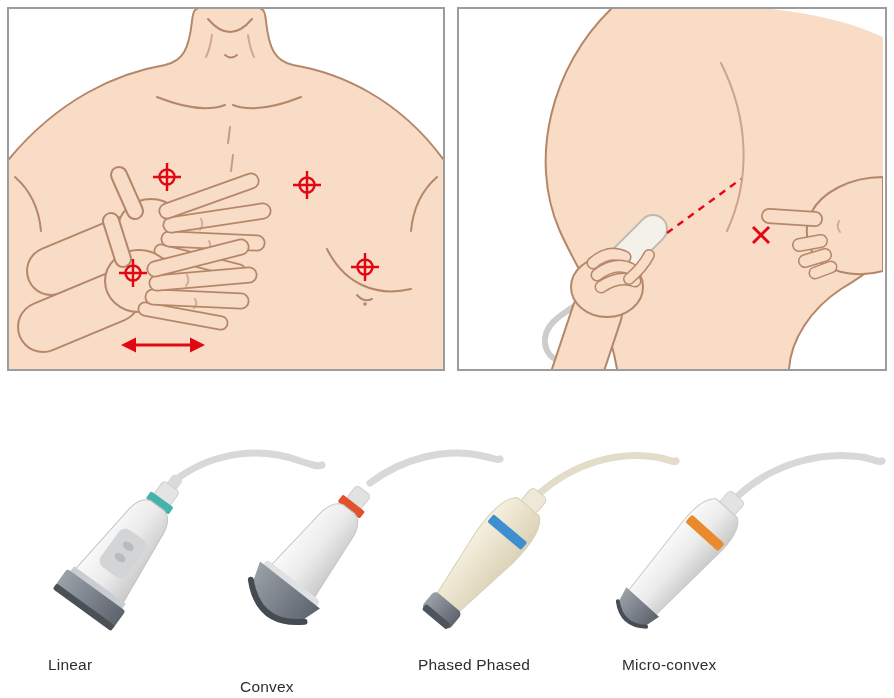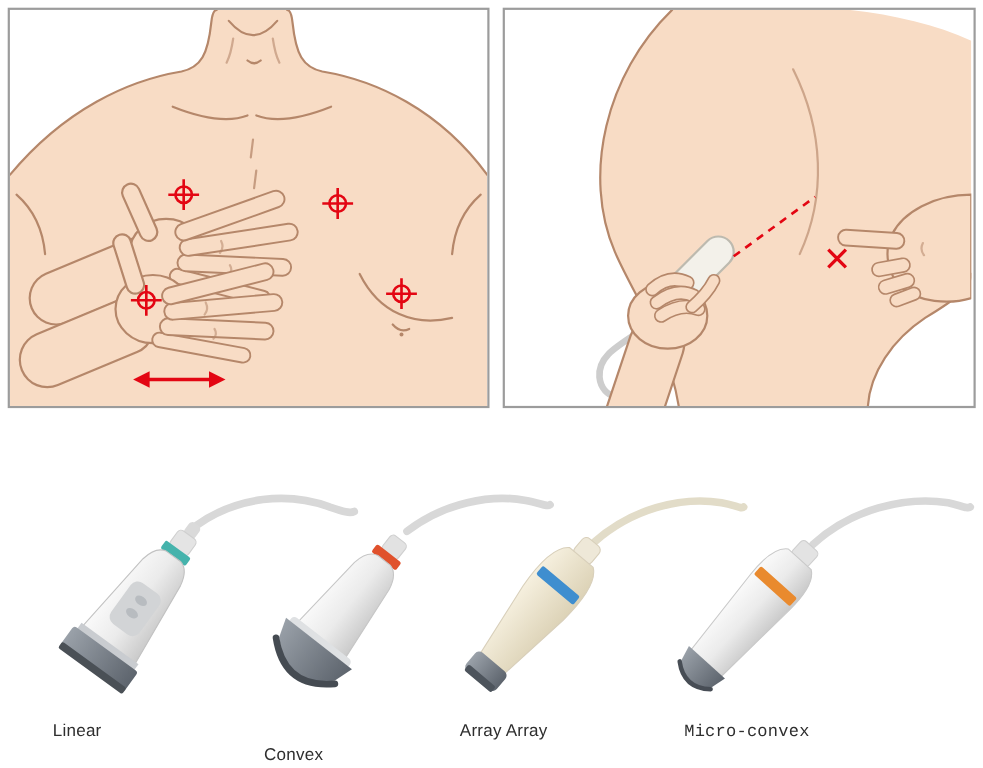--- a/index.html
+++ b/index.html
@@ -11,21 +11,21 @@
     position:absolute;top:7px;border:2px solid #9c9c9c;background:#ffffff;
     box-sizing:border-box;overflow:hidden;
   }
   .panel-left{left:7px;width:438px;height:364px;}
   .panel-right{left:457px;width:430px;height:364px;}
   .probes-row{position:absolute;left:0;top:445px;width:894px;height:215px;}
   .probe-label{
     position:absolute;top:656px;font-size:15.5px;color:#2e2e2e;
     letter-spacing:.2px;
   }
-  .lbl-0{left:48px;} .lbl-1{left:240px;margin-top:22px;} .lbl-2{left:418px;} .lbl-3{left:622px;font-family:Liberation Mono, monospace;}
+  .lbl-0{left:48px;} .lbl-1{left:240px;margin-top:22px;} .lbl-2{left:418px;} .lbl-3{left:622px;}
   
   .ln{stroke:#b5876a;stroke-width:2;fill:none;stroke-linecap:round;}
   .o{stroke:#b5876a;fill:none;stroke-linecap:round;}   
   .s{stroke:#f8dcc5;fill:none;stroke-linecap:round;}   
 </style>
 </head>
 <body>
 
 <div class="panel panel-left">
   <svg width="434" height="360" viewBox="0 0 434 360">
@@ -226,14 +226,14 @@
       <path d="M622,162 L658,162 L664,70 Q666,38 654,30 L626,30 Q614,38 616,70 Z" fill="url(#gBody)" stroke="#c9c9c9" stroke-width="1"></path>
       <rect x="618" y="58" width="44" height="10" rx="2" fill="#e98a2e"></rect>
       <path d="M618,156 L662,156 L658,172 Q640,186 622,172 Z" fill="url(#gHead)"></path>
       <path d="M621,172 Q640,188 659,172" stroke="#474d55" stroke-width="4" fill="none" stroke-linecap="round"></path>
     </g>
   </svg>
 </div>
 
 <span class="probe-label lbl-0">Linear</span>
 <span class="probe-label lbl-1">Convex</span>
-<span class="probe-label lbl-2">Array Array</span>
+<span class="probe-label lbl-2">Phased Phased</span>
 <span class="probe-label lbl-3">Micro-convex</span>
 
 </body></html>

